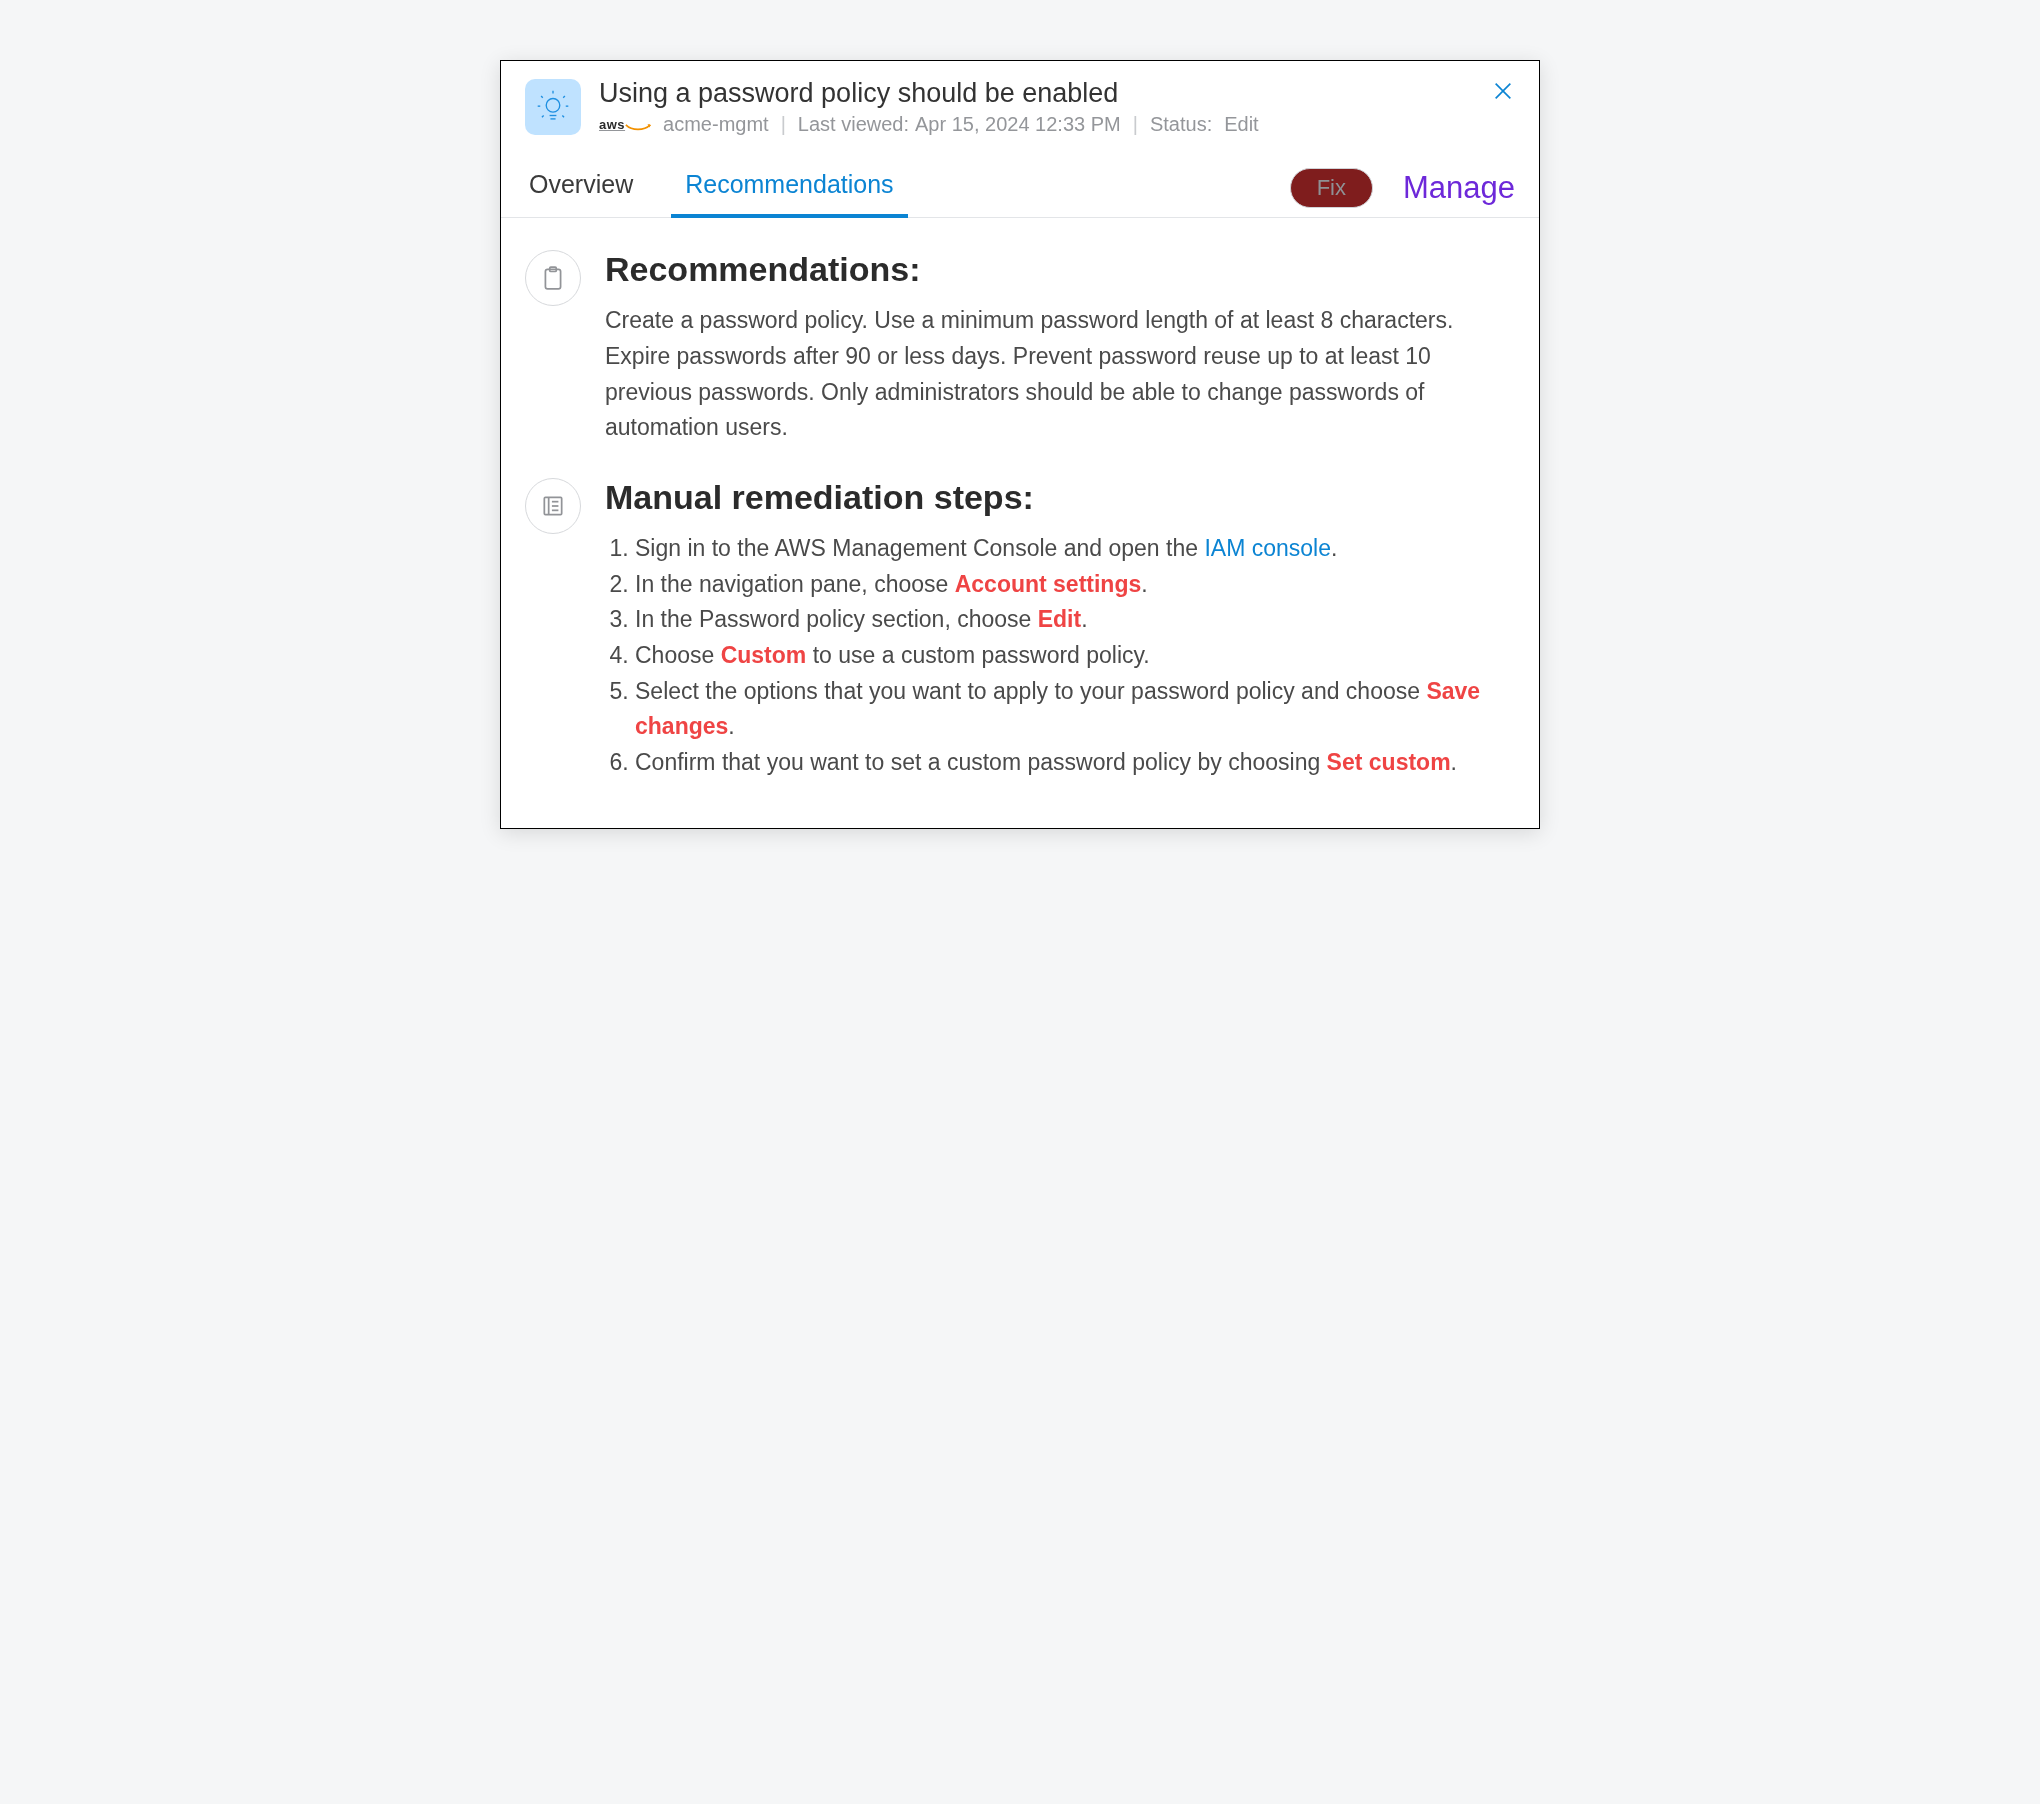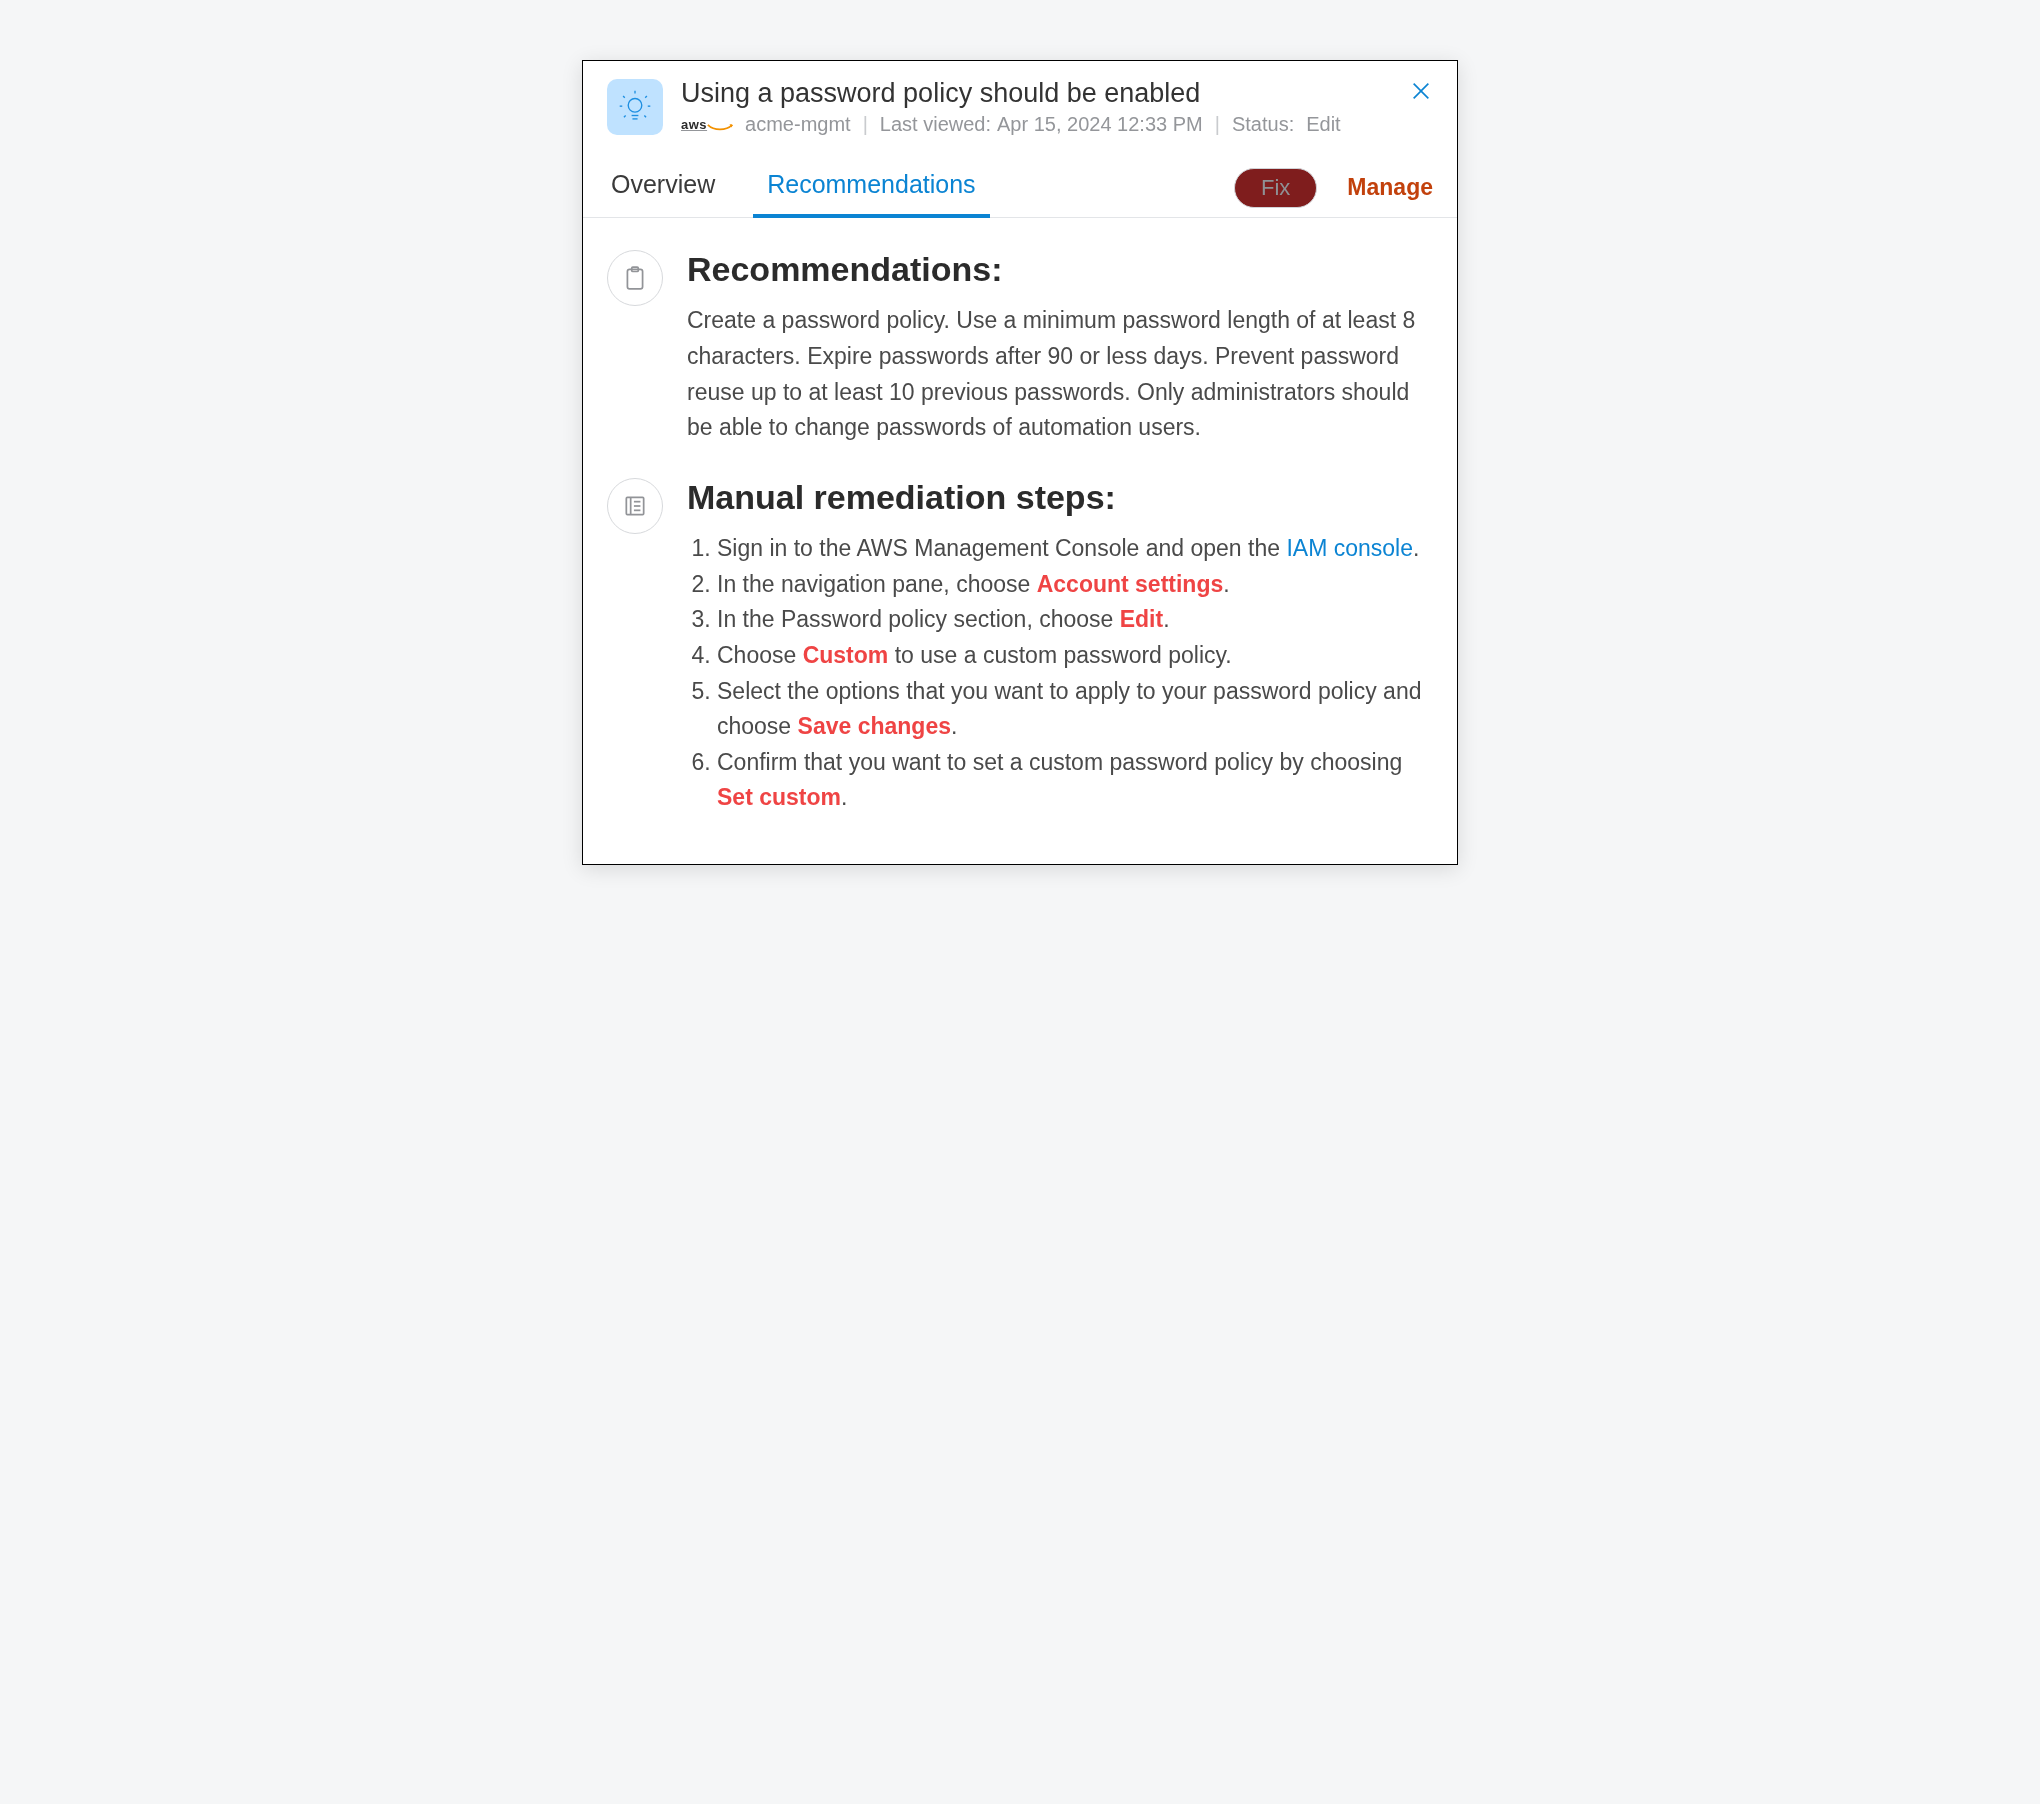--- a/index.html
+++ b/index.html
@@ -7,21 +7,21 @@
   body {
     background: #f5f6f7;
     font-family: "Segoe UI", "Helvetica Neue", Arial, sans-serif;
     color: #333;
     display: flex;
     align-items: flex-start;
     justify-content: center;
     padding: 60px 0;
   }
   .card {
-    width: 876px;
+    width: 1040px;
     background: #fff;
     border: 1px solid #000;
     box-shadow: 0 4px 20px rgba(0,0,0,0.12);
   }
 
   
   .card-header {
     display: flex;
     align-items: flex-start;
     padding: 16px 24px 0 24px;
@@ -111,26 +111,25 @@
   .pill-btn {
     border: 1px solid #d2d4d8;
     background: #7f1d1d;
     color: #8f9195;
     font-size: 22px;
     padding: 6px 26px;
     border-radius: 999px;
     cursor: default;
   }
   .link-btn {
-    color: #c2410c;
-    font-size: 23px;
+    color: #6d28d9;
+    font-size: 31px;
     cursor: pointer;
     background: none;
     border: none;
-    font-weight: bold;
   }
 
   
   .section {
     display: flex;
     padding: 32px 24px 0 24px;
     gap: 24px;
   }
   .section:last-child { padding-bottom: 48px; }
   .section-icon {

